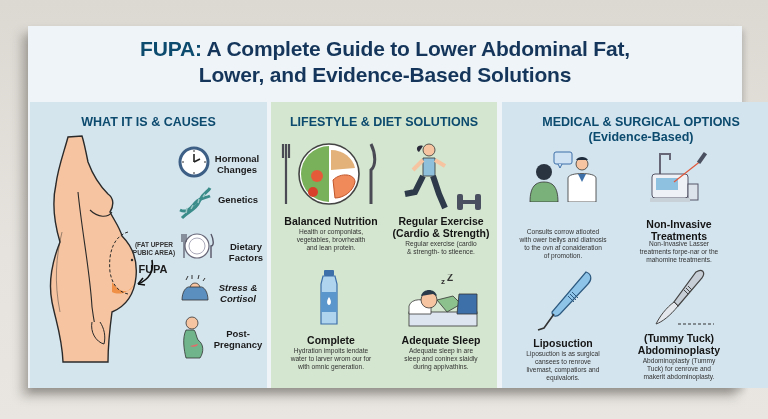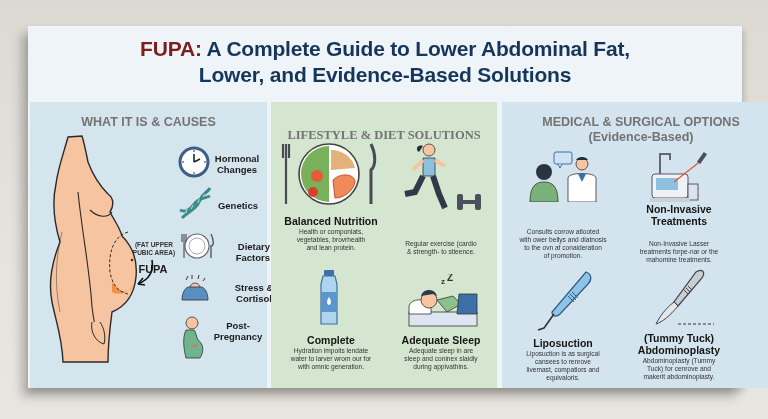--- a/index.html
+++ b/index.html
@@ -12,30 +12,30 @@
   .poster {
     position: absolute; left: 28px; top: 26px; width: 714px; height: 362px;
     background: #eef4f7;
     box-shadow: -6px 8px 10px rgba(60,55,50,0.35), 2px 4px 6px rgba(0,0,0,0.15);
   }
   .title {
     position: absolute; left: 0; top: 10px; width: 100%;
     text-align: center; color: #15365a; font-weight: bold;
     font-size: 21px; line-height: 26px; letter-spacing: -0.2px;
   }
-  .title .accent { color: #7f1d1d; }
+  .title .accent { color: #0c4a6e; }
   .col {
     position: absolute; top: 76px; height: 286px;
   }
   .col1 { left: 2px; width: 237px; background: #d5e5ee; }
   .col2 { left: 243px; width: 226px; background: #d4e6cf; }
   .col3 { left: 474px; width: 278px; background: #d3e4ee; }
   .col-head {
     position: absolute; left: 0; width: 100%; text-align: center;
-    font-weight: bold; color: #737373; font-size: 12.5px; line-height: 15px;
+    font-weight: bold; color: #0c4a6e; font-size: 12.5px; line-height: 15px;
   }
   .abs { position: absolute; }
   .lbl {
     position: absolute; font-weight: bold; color: #1b1b1b; text-align: center;
     font-size: 9.5px; line-height: 11px;
   }
   .card-title {
     position: absolute; text-align: center; font-weight: bold; color: #151515;
     font-size: 10.5px; line-height: 12px;
   }
@@ -105,69 +105,69 @@
           <path d="M4 32 C12 24 18 24 22 14 C26 6 30 6 32 2" fill="none" stroke="#3a8c8a" stroke-width="3"></path>
           <path d="M2 24 C10 28 14 20 18 16 C22 12 28 12 32 10" fill="none" stroke="#3a8c8a" stroke-width="3"></path>
           <g stroke="#9ec8c6" stroke-width="1.4">
             <line x1="8" y1="27" x2="9" y2="22"></line>
             <line x1="13" y1="23" x2="15" y2="19"></line>
             <line x1="20" y1="17" x2="21" y2="13"></line>
             <line x1="25" y1="11" x2="27" y2="8"></line>
           </g>
         </svg>
     </div>
-    <div class="lbl" style="left:184px; top:98px; width:48px;">
+    <div class="lbl" style="left:184px; top:92px; width:48px;">
         <div>Genetics</div>
       </div>
 
     <div class="abs" style="left:150px; top:130px;">
       <svg width="34" height="28" viewBox="0 0 34 28">
           <circle cx="17" cy="14" r="12" fill="#fff" stroke="#667" stroke-width="1.2"></circle>
           <circle cx="17" cy="14" r="8" fill="none" stroke="#aab" stroke-width="1"></circle>
           <path d="M2 2 L2 10 M4 2 L4 10 M6 2 L6 10 M4 10 L4 26" stroke="#556" stroke-width="1.2"></path>
           <path d="M31 2 C34 8 34 14 31 14 L31 26" stroke="#556" stroke-width="1.4" fill="none"></path>
         </svg>
     </div>
-    <div class="lbl" style="left:192px; top:139px; width:48px;text-align:right;">
+    <div class="lbl" style="left:192px; top:139px; width:48px;">
         <div>Dietary</div>
         <div>Factors</div>
       </div>
 
     <div class="abs" style="left:148px; top:172px;">
       <svg width="32" height="32" viewBox="0 0 32 32">
           <g stroke="#333" stroke-width="1">
             <line x1="8" y1="6" x2="10" y2="2"></line>
             <line x1="14" y1="5" x2="14" y2="1"></line>
             <line x1="20" y1="5" x2="21" y2="1"></line>
             <line x1="25" y1="7" x2="27" y2="4"></line>
           </g>
           <circle cx="17" cy="14" r="5" fill="#f6c4a0" stroke="#333" stroke-width="0.8"></circle>
           <path d="M4 26 C4 18 8 12 12 13 L22 13 C26 12 30 18 30 26 Z" fill="#5b8fc0" stroke="#333" stroke-width="0.8"></path>
         </svg>
     </div>
-    <div class="lbl" style="left:200px; top:180px; width:48px;">
+    <div class="lbl" style="left:184px; top:180px; width:48px;font-style:italic;">
         <div>Stress &amp;</div>
         <div>Cortisol</div>
       </div>
 
     <div class="abs" style="left:150px; top:214px;">
       <svg width="26" height="44" viewBox="0 0 26 44">
           <circle cx="12" cy="7" r="6" fill="#f6c4a0" stroke="#333" stroke-width="0.8"></circle>
           <path d="M6 14 C2 22 4 34 6 42 L20 42 C24 36 24 28 18 24 C16 20 16 16 14 14 Z" fill="#6fb48a" stroke="#333" stroke-width="0.8"></path>
           <path d="M10 30 C14 32 18 30 18 28" fill="#e56a6a"></path>
         </svg>
     </div>
-    <div class="lbl" style="left:182px; top:218px; width:52px;">
+    <div class="lbl" style="left:182px; top:226px; width:52px;">
         <div>Post-</div>
         <div>Pregnancy</div>
       </div>
   </div>
 
   <div class="col col2">
-    <div class="col-head" style="top:26px;font-family:Liberation Serif, serif;">LIFESTYLE &amp; DIET SOLUTIONS</div>
+    <div class="col-head" style="top:13px;">LIFESTYLE &amp; DIET SOLUTIONS</div>
 
     <div class="abs" style="left:10px; top:38px;">
       <svg width="96" height="68" viewBox="0 0 96 68">
           <path d="M2 4 L2 18 M5 4 L5 18 M8 4 L8 18 M5 18 L5 64" stroke="#4a4a55" stroke-width="2.2"></path>
           <circle cx="48" cy="34" r="30" fill="#fff" stroke="#444" stroke-width="1.6"></circle>
           <path d="M48 6 A28 28 0 0 0 48 62 Z" fill="#79b05a"></path>
           <circle cx="36" cy="36" r="6" fill="#e55b3a"></circle>
           <circle cx="32" cy="52" r="5" fill="#d9402b"></circle>
           <path d="M50 10 C62 10 72 18 74 28 L50 30 Z" fill="#e2b27a"></path>
           <path d="M52 40 C60 32 74 34 74 42 C72 52 62 58 54 58 Z" fill="#f08a5a" stroke="#c0552a" stroke-width="1"></path>
@@ -186,20 +186,24 @@
           <circle cx="28" cy="8" r="6" fill="#f6c4a0" stroke="#333" stroke-width="0.8"></circle>
           <path d="M22 4 C16 2 14 8 18 10" fill="#2a2a3a"></path>
           <path d="M22 16 L34 16 L34 34 L22 34 Z" fill="#8ec0dc" stroke="#333" stroke-width="0.8"></path>
           <path d="M22 18 L12 28 M34 18 L44 24" stroke="#f6c4a0" stroke-width="4"></path>
           <path d="M22 34 L14 50 L4 52 M32 34 L38 52 L44 66" stroke="#2e3a4a" stroke-width="6" fill="none"></path>
           <rect x="56" y="52" width="6" height="16" rx="2" fill="#4a5060"></rect>
           <rect x="74" y="52" width="6" height="16" rx="2" fill="#4a5060"></rect>
           <rect x="62" y="58" width="12" height="4" fill="#4a5060"></rect>
         </svg>
     </div>
+    <div class="card-title" style="left:114px; top:113px; width:112px;">
+        <div>Regular Exercise</div>
+        <div>(Cardio &amp; Strength)</div>
+      </div>
     <div class="card-desc" style="left:114px; top:138px; width:112px;">
         <div>Regular exercise (cardio</div>
         <div>&amp; strength- to stleence.</div>
       </div>
 
     <div class="abs" style="left:46px; top:168px;">
       <svg width="24" height="56" viewBox="0 0 24 56">
           <rect x="7" y="0" width="10" height="6" rx="1" fill="#3d6fa8"></rect>
           <path d="M6 6 L18 6 L20 14 L20 54 L4 54 L4 14 Z" fill="#aed4ee" stroke="#3d6fa8" stroke-width="1.2"></path>
           <rect x="4" y="22" width="16" height="20" fill="#5a96cc"></rect>
@@ -262,21 +266,21 @@
       <svg width="70" height="54" viewBox="0 0 70 54">
           <path d="M12 24 L12 4 L22 4 L22 10" fill="none" stroke="#667" stroke-width="2"></path>
           <rect x="4" y="24" width="36" height="24" rx="3" fill="#eef2f6" stroke="#556" stroke-width="1"></rect>
           <rect x="8" y="28" width="22" height="12" fill="#8ec0e0"></rect>
           <rect x="40" y="34" width="10" height="16" fill="#dde3ea" stroke="#556" stroke-width="1"></rect>
           <line x1="26" y1="32" x2="54" y2="10" stroke="#e0573a" stroke-width="1.2"></line>
           <rect x="52" y="2" width="4" height="12" transform="rotate(35 54 8)" fill="#4a5060"></rect>
           <rect x="2" y="48" width="40" height="4" fill="#c8d0d8"></rect>
         </svg>
     </div>
-    <div class="card-title" style="left:120px; top:101px; width:114px;">
+    <div class="card-title" style="left:120px; top:116px; width:114px;">
         <div>Non-Invasive</div>
         <div>Treatments</div>
       </div>
     <div class="card-desc" style="left:120px; top:138px; width:114px;">
         <div>Non-Invasive Lasser</div>
         <div>treatments forpe-nar or the</div>
         <div>mahomine treatments.</div>
       </div>
 
     <div class="abs" style="left:32px; top:168px;">

